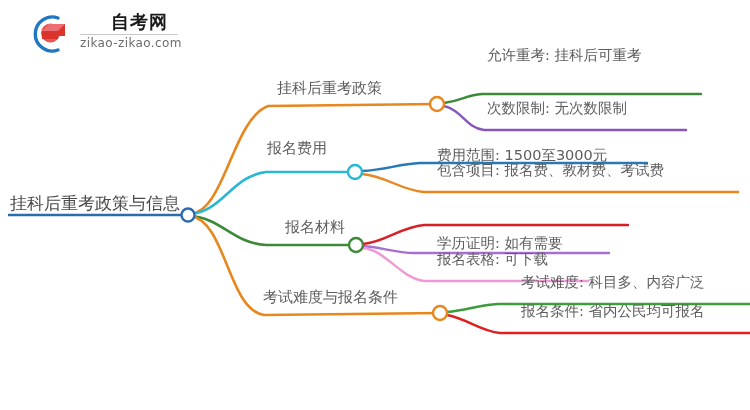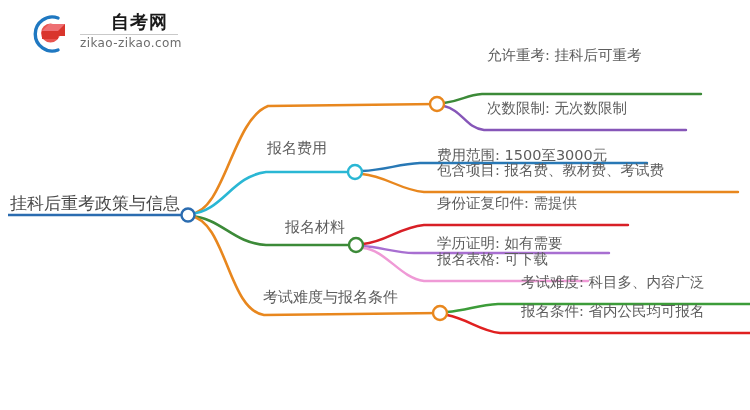--- a/index.html
+++ b/index.html
@@ -149,29 +149,29 @@
 
     <circle cx="188" cy="215" r="6.5" fill="#ffffff" stroke="#2b6cb0" stroke-width="2.4"></circle>
     <circle cx="437" cy="104" r="7" fill="#ffffff" stroke="#e8871e" stroke-width="2.4"></circle>
     <circle cx="355" cy="172" r="7" fill="#ffffff" stroke="#2ab7d4" stroke-width="2.4"></circle>
     <circle cx="356" cy="245" r="7" fill="#ffffff" stroke="#3c8a38" stroke-width="2.4"></circle>
     <circle cx="440" cy="313" r="7" fill="#ffffff" stroke="#e8871e" stroke-width="2.4"></circle>
   </svg>
 
   <div class="node-label root-label" style="left:10px; top:195px;">挂科后重考政策与信息</div>
 
+  <div class="node-label branch-label" style="left:277px; top:81px;">挂科后重考政策</div>
   <div class="node-label leaf-label" style="left:487px; top:48px;">允许重考: 挂科后可重考</div>
   <div class="node-label leaf-label" style="left:487px; top:101px;">次数限制: 无次数限制</div>
 
   <div class="node-label branch-label" style="left:267px; top:141px;">报名费用</div>
   <div class="node-label leaf-label" style="left:437px; top:148px;text-align:right;">费用范围: 1500至3000元</div>
   <div class="node-label leaf-label" style="left:437px; top:163px;">包含项目: 报名费、教材费、考试费</div>
 
   <div class="node-label branch-label" style="left:277px; top:220px;margin-left:8px;">报名材料</div>
-  <div class="node-label leaf-label" style="left:437px; top:196px;">身份证复印件: 需提供</div>
   <div class="node-label leaf-label" style="left:437px; top:236px;">学历证明: 如有需要</div>
   <div class="node-label leaf-label" style="left:437px; top:252px;">报名表格: 可下载</div>
 
   <div class="node-label branch-label" style="left:263px; top:290px;">考试难度与报名条件</div>
   <div class="node-label leaf-label" style="left:521px; top:304px;">报名条件: 省内公民均可报名</div>
   <div class="node-label leaf-label" style="left:521px; top:275px;">考试难度: 科目多、内容广泛</div>
 
 </div>
 
 </body></html>

